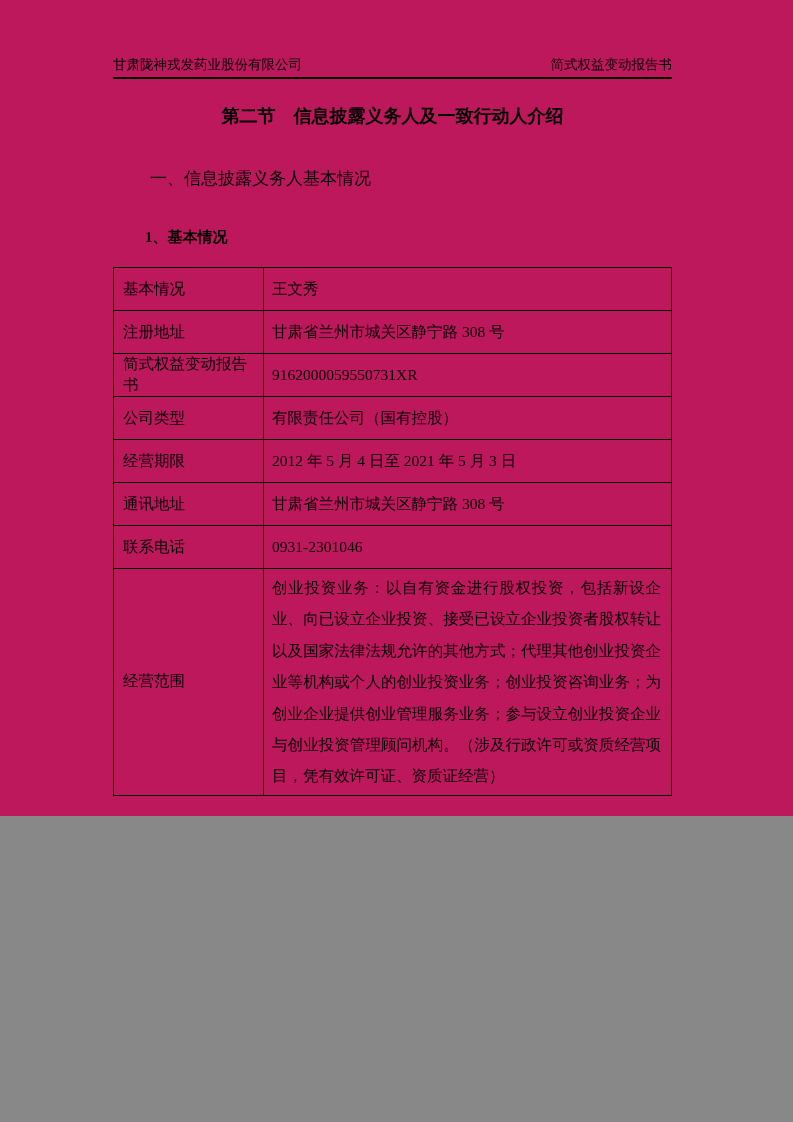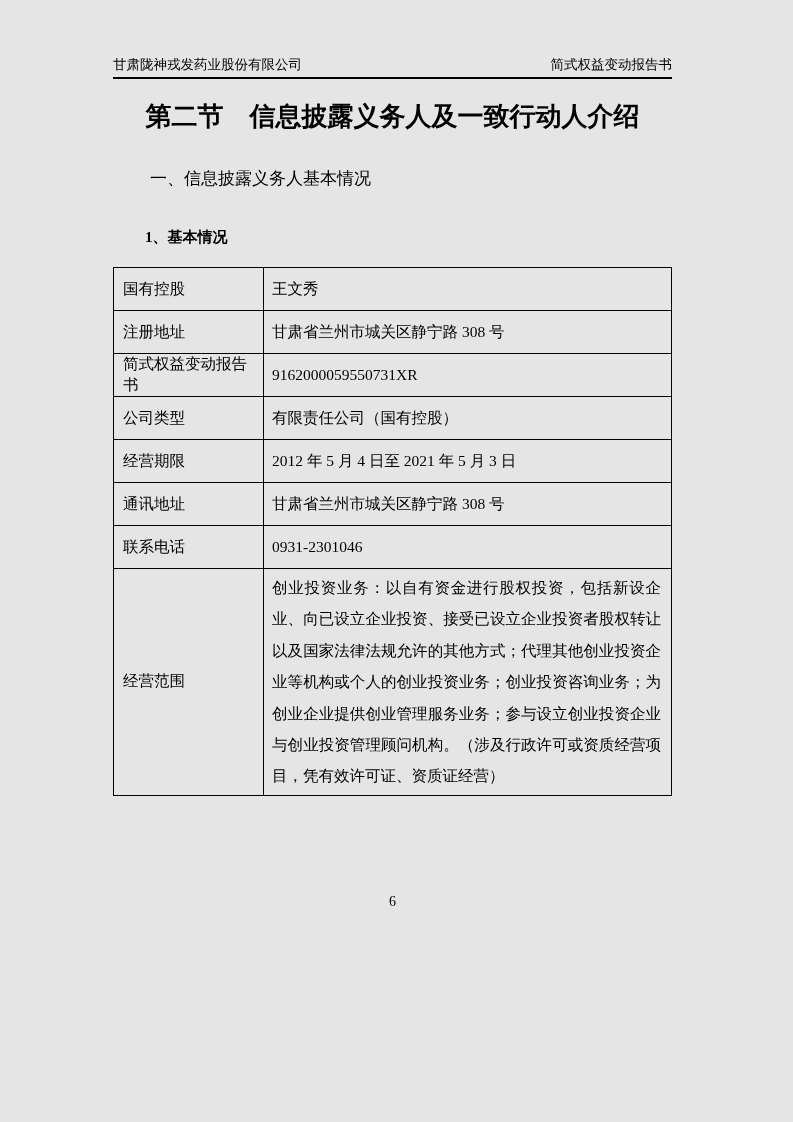--- a/index.html
+++ b/index.html
@@ -1,39 +1,39 @@
 <!DOCTYPE html>
 <html><head>
 <meta charset="utf-8">
 <style>
   * { margin: 0; padding: 0; box-sizing: border-box; }
   html, body { background: #888; }
   body { display: block; }
   .page {
     width: 793px;
-    height: 1122px;
-    background: #e5e5e5;
+    height: 816px;
+    background: #be185d;
     color: #000000;
     font-family: "Liberation Serif", "DejaVu Serif", serif;
     padding: 56px 121px 0 113px;
     position: relative;
     margin: 0 auto;
     overflow: hidden;
   }
   .header {
     display: flex;
     justify-content: space-between;
     align-items: flex-end;
     font-size: 13.5px;
     line-height: 17px;
     padding-bottom: 4px;
     border-bottom: 2px solid #000000;
   }
   .title {
-    font-size: 26px;
+    font-size: 18px;
     line-height: 27px;
     font-weight: bold;
     text-align: center;
     margin-top: 24px;
   }
   .section-heading {
     font-size: 17px;
     line-height: 21px;
     font-weight: normal;
     margin: 38px 0 0 37px;
@@ -91,21 +91,21 @@
 
   <div class="title">第二节　信息披露义务人及一致行动人介绍</div>
 
   <div class="section-heading">一、信息披露义务人基本情况</div>
 
   <div class="subsection-heading">1、基本情况</div>
 
   <table class="info-table">
     <tbody>
         <tr>
-          <td class="label-cell">国有控股</td>
+          <td class="label-cell">基本情况</td>
           <td class="value-cell">王文秀</td>
         </tr>
         <tr>
           <td class="label-cell">注册地址</td>
           <td class="value-cell">甘肃省兰州市城关区静宁路 308 号</td>
         </tr>
         <tr>
           <td class="label-cell">简式权益变动报告书</td>
           <td class="value-cell">9162000059550731XR</td>
         </tr>

